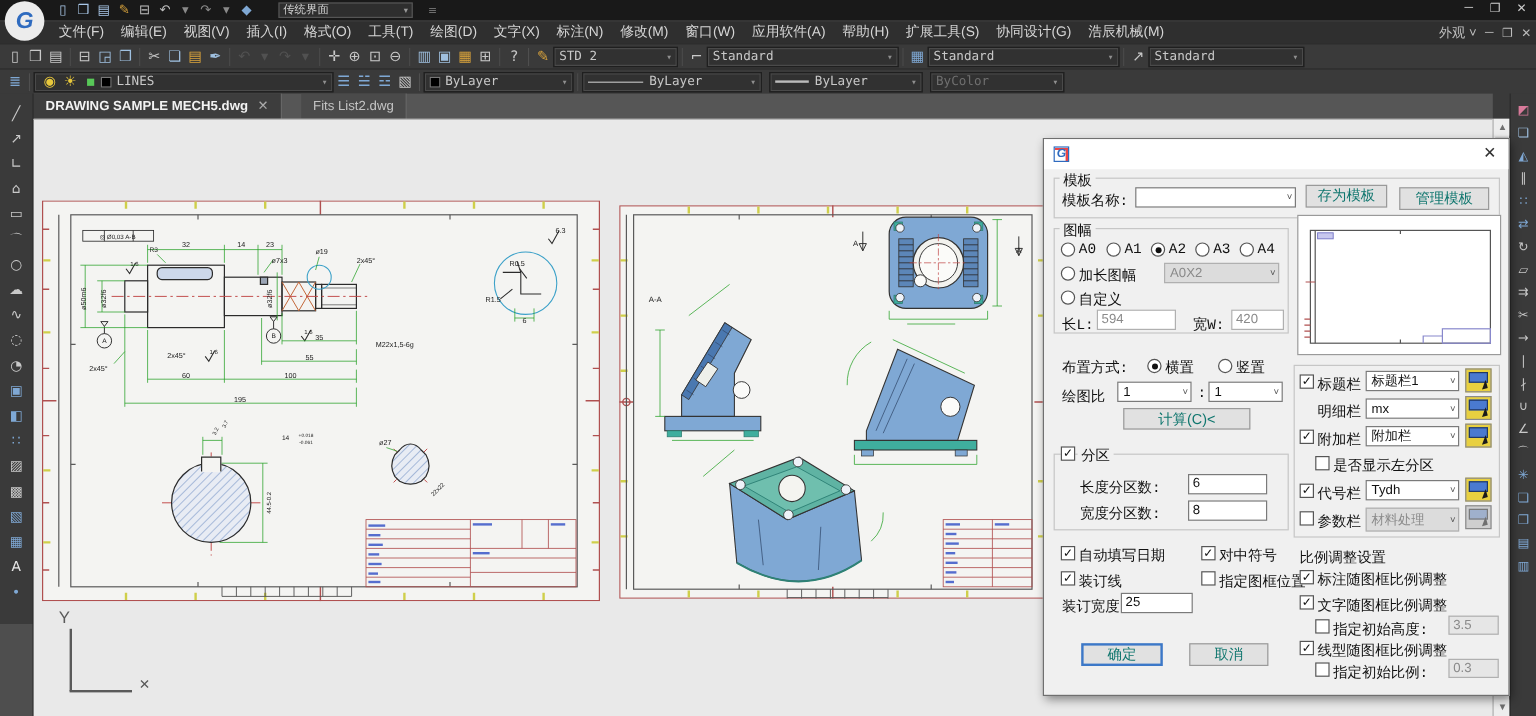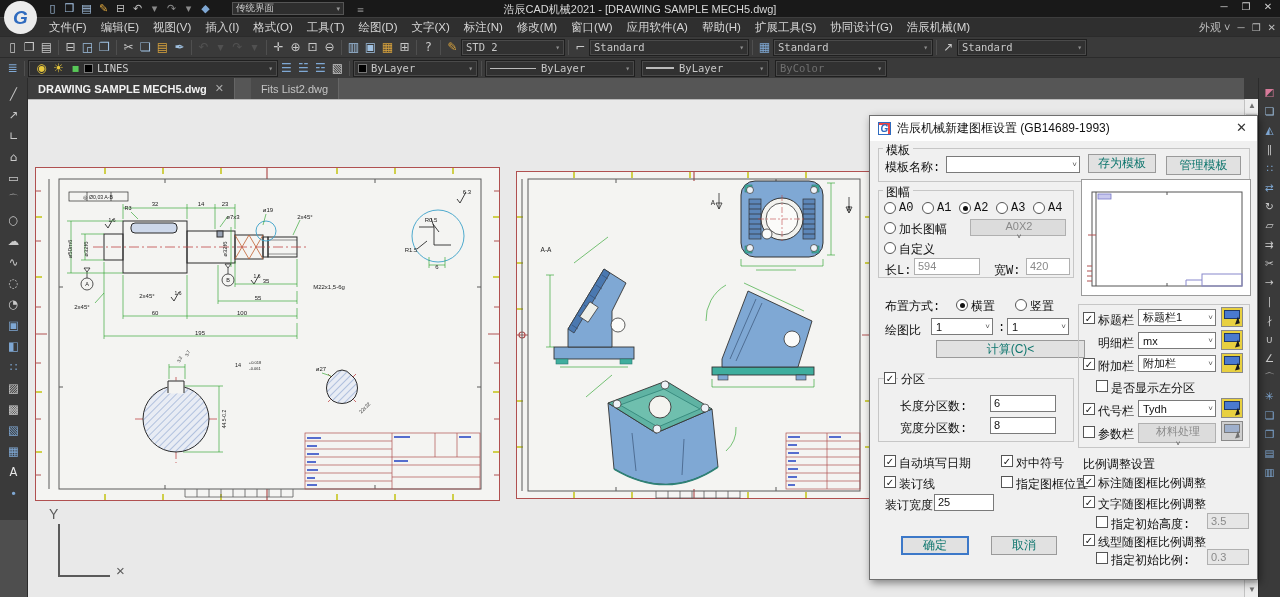--- a/index.html
+++ b/index.html
@@ -70,21 +70,21 @@
   .dlg-title-text { font-size:12px; color:#111; }
   .dlg-close { position:absolute; right:10px; top:4px; font-size:13px; color:#333; }
   .grp { position:absolute; border:1px solid #c6c6c6; }
   .grplab { position:absolute; background:#f0f0f0; padding:0 3px; font-size:12px; }
   .lbl { position:absolute; font-size:12px; white-space:nowrap;font-family:Liberation Mono, monospace; }
   .fld { position:absolute; background:#fff; border:1px solid #7a7a7a; font-size:11px; padding:1px 3px; color:#111; overflow:hidden; }
   .fld.dis { color:#8a8a8a; border-color:#b0b0b0; }
   .fld.gray { background:#e6e6e6; color:#8a8a8a; border-color:#b0b0b0; }
   .cmb { position:absolute; background:#fff; border:1px solid #7a7a7a; font-size:11px; display:flex; align-items:center; justify-content:space-between; padding:0 2px 0 4px; color:#111; }
   .cmb .arr { color:#555; font-size:8px; }
-  .cmb.dis { background:#dcdcdc; color:#8a8a8a; border-color:#b0b0b0;flex-direction:column; }
+  .cmb.dis { background:#dcdcdc; color:#8a8a8a; border-color:#b0b0b0; }
   .btn { position:absolute; background:#e1e1e1; border:1px solid #9a9a9a; font-size:12px; text-align:center; color:#0f766e; display:flex; align-items:center; justify-content:center; }
   .btn.primary { border:2px solid #3c78c8; }
   .cb { position:absolute; width:12px; height:12px; background:#fff; border:1px solid #555; font-size:10px; line-height:11px; text-align:center; color:#111; }
   .rb { position:absolute; width:12px; height:12px; background:#fff; border:1px solid #555; border-radius:50%; }
   .rb.on::after { content:""; position:absolute; left:2.5px; top:2.5px; width:5px; height:5px; border-radius:50%; background:#111; }
   .tbbtn { position:absolute; width:22px; height:20px; border:1px solid #8a8a8a; background:#e8d040; overflow:hidden; }
   .tbbtn::before { content:""; position:absolute; left:2px; top:2px; right:2px; height:7px; background:#4a7ad0; border:1px solid #223a66; }
   .tbbtn::after { content:""; position:absolute; right:3px; bottom:2px; width:0; height:0; border-left:5px solid transparent; border-bottom:7px solid #1a1a1a; transform:rotate(-15deg); }
   .tbbtn.dis { background:#cfcfcf; } .tbbtn.dis::before { background:#9fb0cc; border-color:#7a7a7a; } .tbbtn.dis::after { border-bottom-color:#707070; }
   .preview { position:absolute; left:211px; top:63px; width:170px; height:117px; background:#fff; border:1px solid #9a9a9a; }
@@ -106,21 +106,20 @@
         <span class="ico" style="color: rgb(138, 138, 138);">▾</span>
         <span class="ico" style="color: rgb(138, 138, 138);">↷</span>
         <span class="ico" style="color: rgb(138, 138, 138);">▾</span>
         <span class="ico" style="color: rgb(127, 168, 212);">◆</span>
       </div>
     <div class="ws-combo" style="position:absolute;left:228px;top:2px;">
       <span>传统界面</span>
       <span class="arr" style="font-size:7px;color:#9a9a9a">▾</span>
     </div>
     <span class="ico" style="position:absolute;left:352px;top:1px;color:#8a8a8a;font-size:9px">≡</span>
-    <div class="win-title">浩辰CAD机械2021 - [DRAWING SAMPLE MECH5.dwg]</div>
     <div class="winctl">
       <span>─</span>
       <span>❐</span>
       <span>✕</span>
     </div>
   </div>
 
   <div class="menubar">
     <span class="menu-item">文件(F)</span>
     <span class="menu-item">编辑(E)</span>
@@ -569,21 +568,20 @@
 
   <div class="vscroll">
     <span class="sarr up">▲</span>
     <span class="thumb"></span>
     <span class="sarr dn">▼</span>
   </div>
 
   <div class="dlg">
     <div class="dlg-title">
       <span class="dlg-ico">G</span>
-      <span class="dlg-title-text">浩辰机械新建图框设置 (GB14689-1993)</span>
       <span class="dlg-close">✕</span>
     </div>
 
     <div class="grp" style="left:8px;top:32px;width:372px;height:34px"></div>
     <span class="grplab" style="left:13px;top:26px">模板</span>
     <span class="lbl" style="left:15px;top:43px">模板名称:</span>
     <div class="cmb" style="left:76px;top:40px;width:134px;height:17px">
       <span></span>
         <span class="arr">˅</span>
     </div>
@@ -640,21 +638,21 @@
     <span class="lbl" style="left:15px;top:206px">绘图比</span>
     <div class="cmb" style="left:61px;top:202px;width:62px;height:17px">
       <span>1</span>
         <span class="arr">˅</span>
     </div>
     <span class="lbl" style="left:128px;top:205px">:</span>
     <div class="cmb" style="left:137px;top:202px;width:62px;height:17px">
       <span>1</span>
         <span class="arr">˅</span>
     </div>
-    <div class="btn" style="left:66px;top:224px;width:149px;height:18px">计算(C)&lt;</div>
+    <div class="btn" style="left:66px;top:224px;width:106px;height:18px">计算(C)&lt;</div>
 
     <div class="grp" style="left:208px;top:188px;width:172px;height:144px"></div>
     <span class="cb" style="left:213px;top:196px">✓</span>
     <span class="lbl" style="left:228px;top:196px">标题栏</span>
     <div class="cmb" style="left:268px;top:193px;width:78px;height:17px">
       <span>标题栏1</span>
         <span class="arr">˅</span>
     </div>
     <span class="tbbtn" style="left:351px;top:191px"></span>
     <span class="lbl" style="left:228px;top:219px">明细栏</span>

